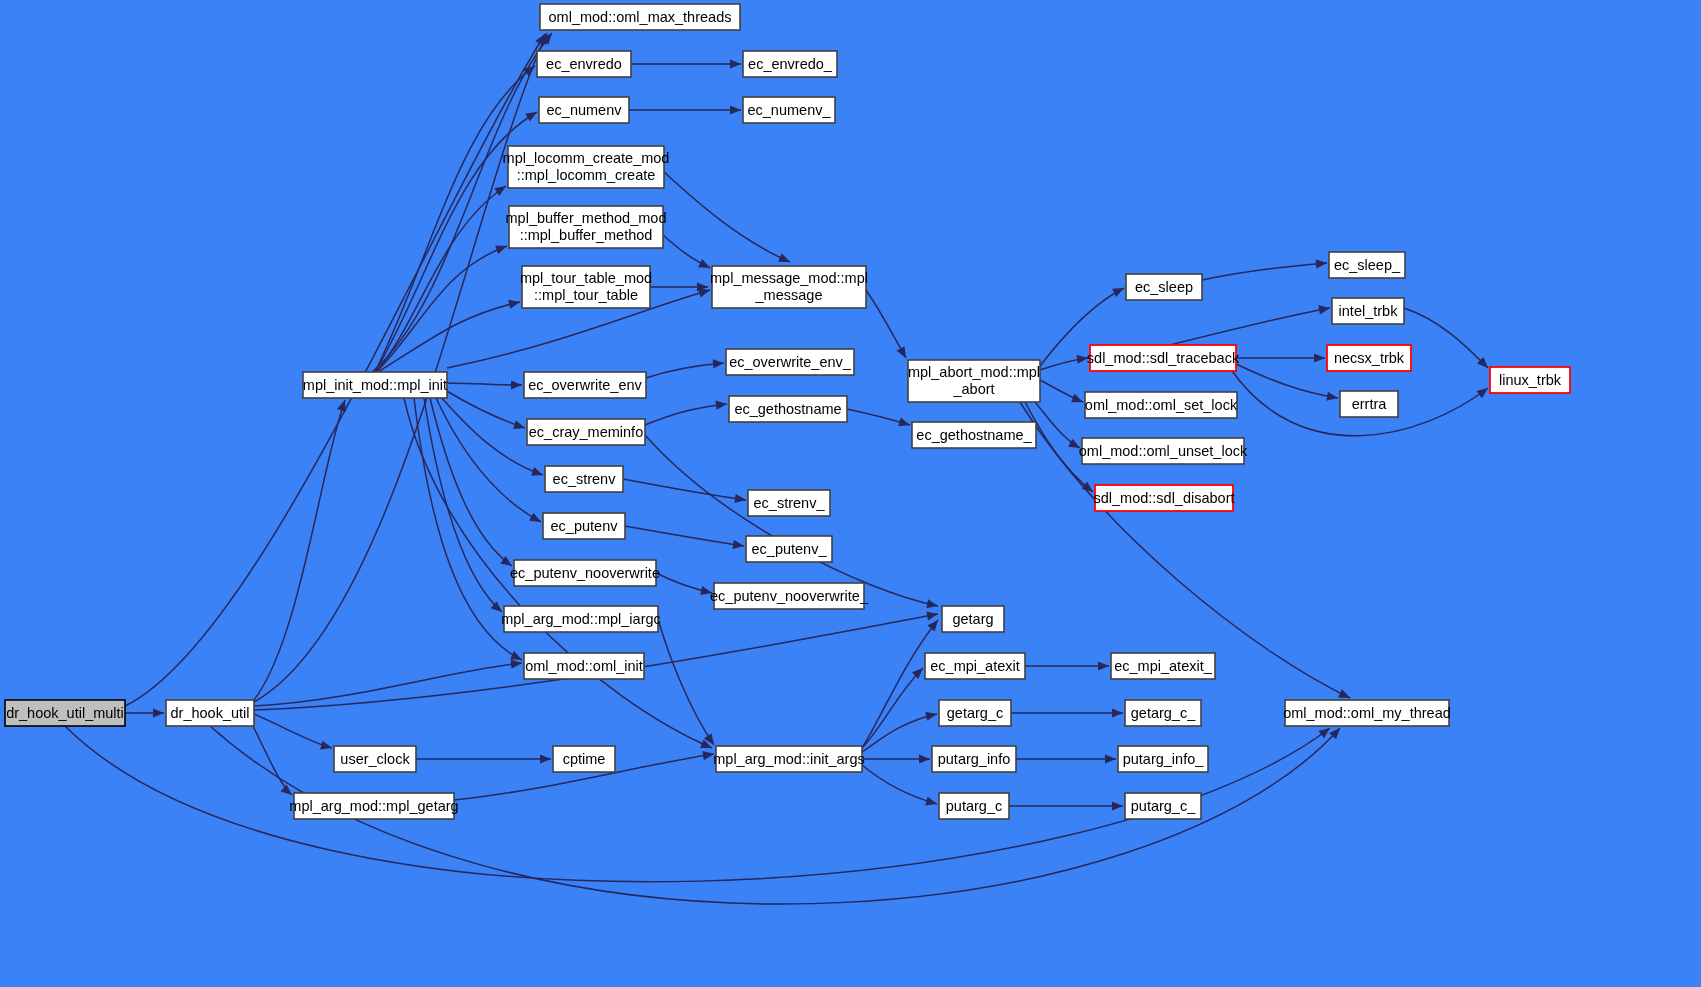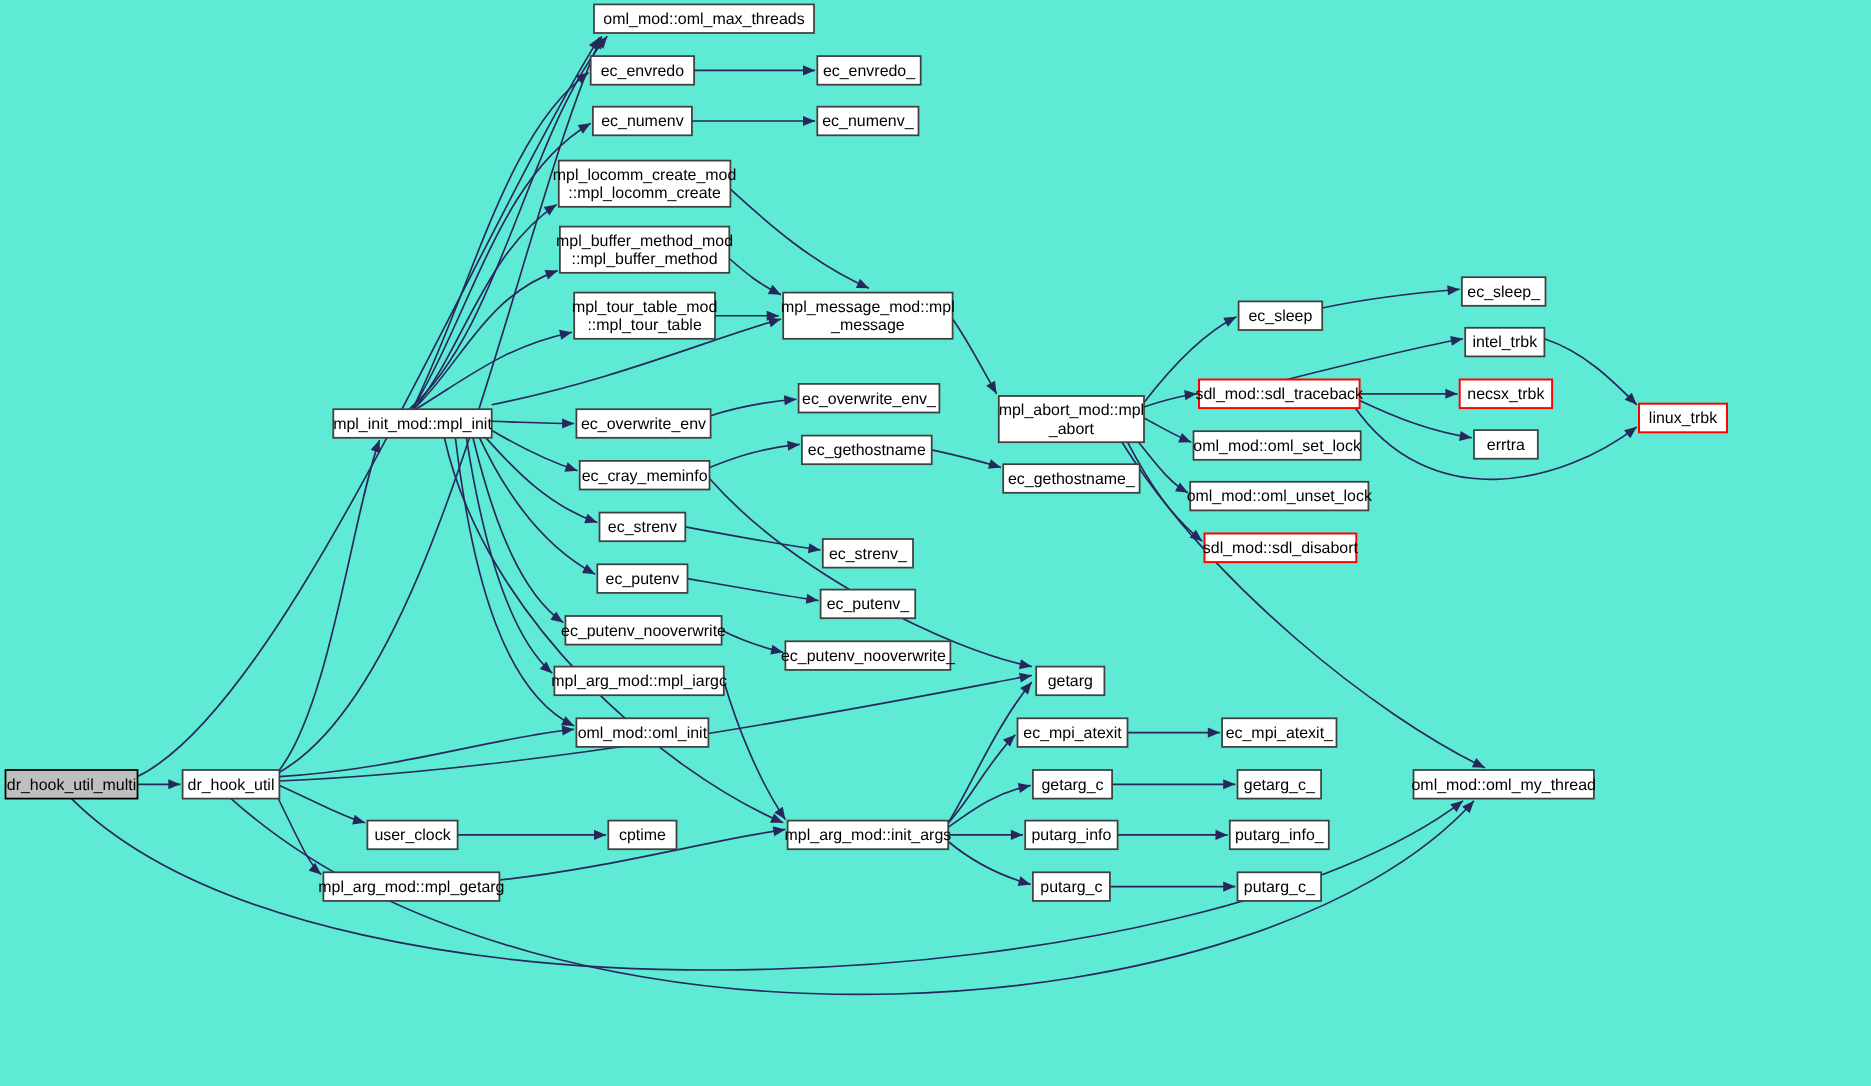--- a/index.html
+++ b/index.html
@@ -1,17 +1,17 @@
 <!DOCTYPE html>
 <html><head>
 <meta charset="utf-8">
 <style>
   html,body{margin:0;padding:0;background:#ffffff;}
   body{font-family:"Liberation Sans",sans-serif;}
-  #stage{position:relative;width:1701px;height:987px;background:#5eead4;overflow:hidden;}
+  #stage{position:relative;width:1701px;height:987px;background:#3b82f6;overflow:hidden;}
   svg{position:absolute;left:0;top:0;width:1701px;height:987px;}
   .nlabel{font-family:"Liberation Sans",sans-serif;font-size:14.5px;fill:#000;dominant-baseline:middle;text-anchor:middle;}
   .nbox{fill:#ffffff;stroke:#404040;stroke-width:1.6px;}
   .nbox.root{fill:#bfbfbf;stroke:#000;}
   .nbox.red{stroke:#ff0000;stroke-width:1.8px;}
   .edge{fill:none;stroke:#27275c;stroke-width:1.5px;}
   .ahead{fill:#27275c;stroke:none;}
 </style>
 </head>
 <body>

